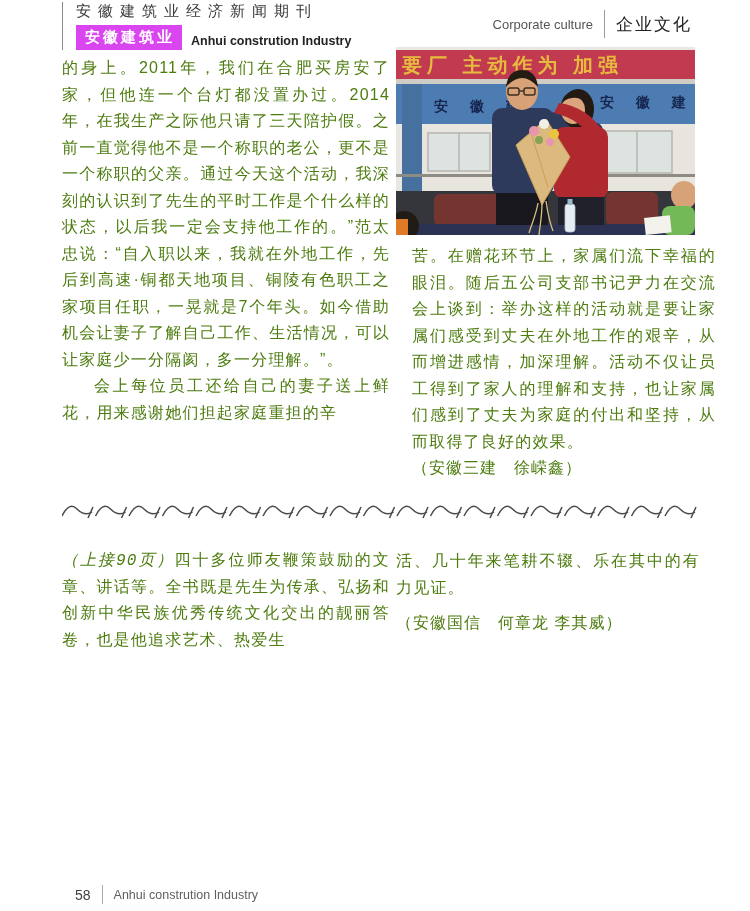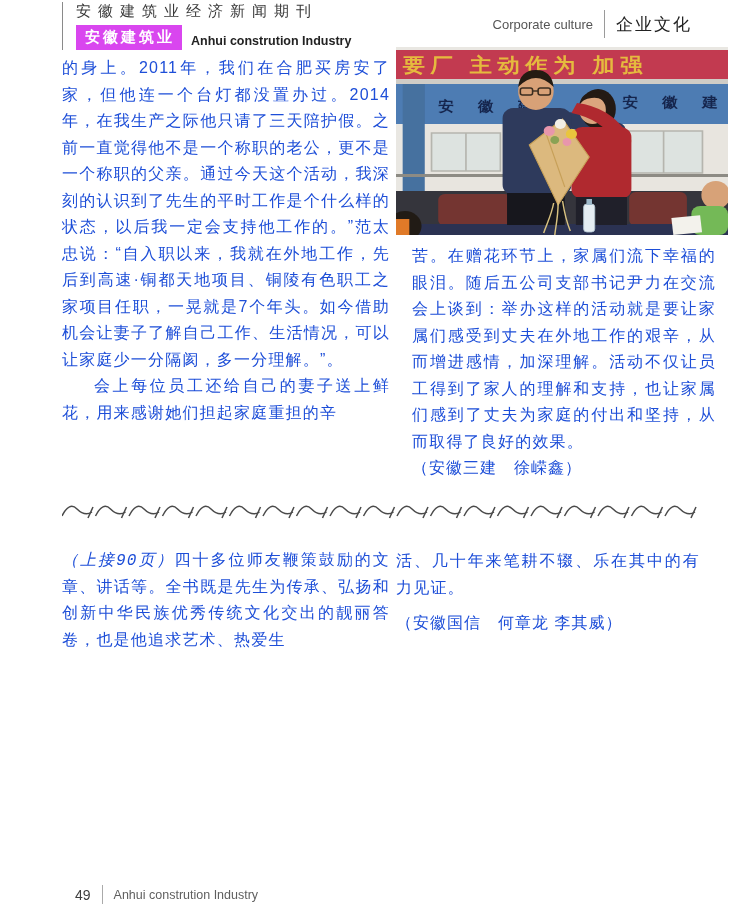--- a/index.html
+++ b/index.html
@@ -13,30 +13,30 @@
   .journal-line { font-size:15px; letter-spacing:7px; color:#3a3a3a; white-space:nowrap; }
   .logo-row { display:flex; align-items:flex-end; margin-top:4px; }
   .logo-box { background:#d946ef; color:#ffffff; font-weight:bold; font-size:15px; letter-spacing:3px; padding:3px 7px 3px 9px; }
   .logo-sub { font-weight:bold; font-size:12.5px; color:#222; margin-left:9px; padding-bottom:2px; white-space:nowrap; }
   .masthead-right { position:absolute; right:58px; top:10px; display:flex; align-items:center; }
   .section-en { font-size:13px; color:#555; margin-right:11px; }
   .divider-v { width:1px; height:28px; background:#9a9a9a; margin-right:11px; }
   .section-cn { font-size:17px; color:#222; letter-spacing:2px; }
 
   
-  .body-text { font-size:16px; line-height:26.5px; letter-spacing:1.2px; color:#1d4ed8; text-align:justify; }
+  .body-text { font-size:16px; line-height:26.5px; letter-spacing:1.2px; color:#4d7c0f; text-align:justify; }
   .body-text p { margin:0; }
   .indent { text-indent:2em; }
   .col-left  { position:absolute; left:62px;  top:55px;  width:328px; }
   .col-right-text { position:absolute; left:412px; top:243px; width:304px; }
   .signature { text-align:left; letter-spacing:1px; padding-right:2px; }
   .jump-ref { font-style:italic; }
 
   
-  .photo-wrap { position:absolute; left:396px; top:47px; width:332px; height:188px; }
+  .photo-wrap { position:absolute; left:396px; top:47px; width:299px; height:188px; }
   .photo-wrap svg { display:block; width:100%; height:100%; }
 
   
   .wave-divider { position:absolute; left:62px; top:501px; width:638px; height:24px; }
 
   
   .bottom-left  { position:absolute; left:62px;  top:548px; width:328px;font-family:Liberation Mono, monospace; }
   .bottom-right { position:absolute; left:396px; top:548px; width:304px; }
   .bottom-right .signature { margin-top:9px; padding-right:8px; }
 
@@ -166,18 +166,18 @@
 
   <div class="bottom-left body-text">
     <p><span class="jump-ref">（上接90页）</span><span>四十多位师友鞭策鼓励的文章、讲话等。全书既是先生为传承、弘扬和创新中华民族优秀传统文化交出的靓丽答卷，也是他追求艺术、热爱生</span></p>
   </div>
   <div class="bottom-right body-text">
     <p>活、几十年来笔耕不辍、乐在其中的有力见证。</p>
     <p class="signature">（安徽国信　何章龙 李其威）</p>
   </div>
 
   <div class="footer">
-    <span class="page-num">49</span>
+    <span class="page-num">58</span>
     <span class="footer-divider"></span>
     <span class="footer-name">Anhui constrution Industry</span>
   </div>
 
 </div>
 
 </body></html>

